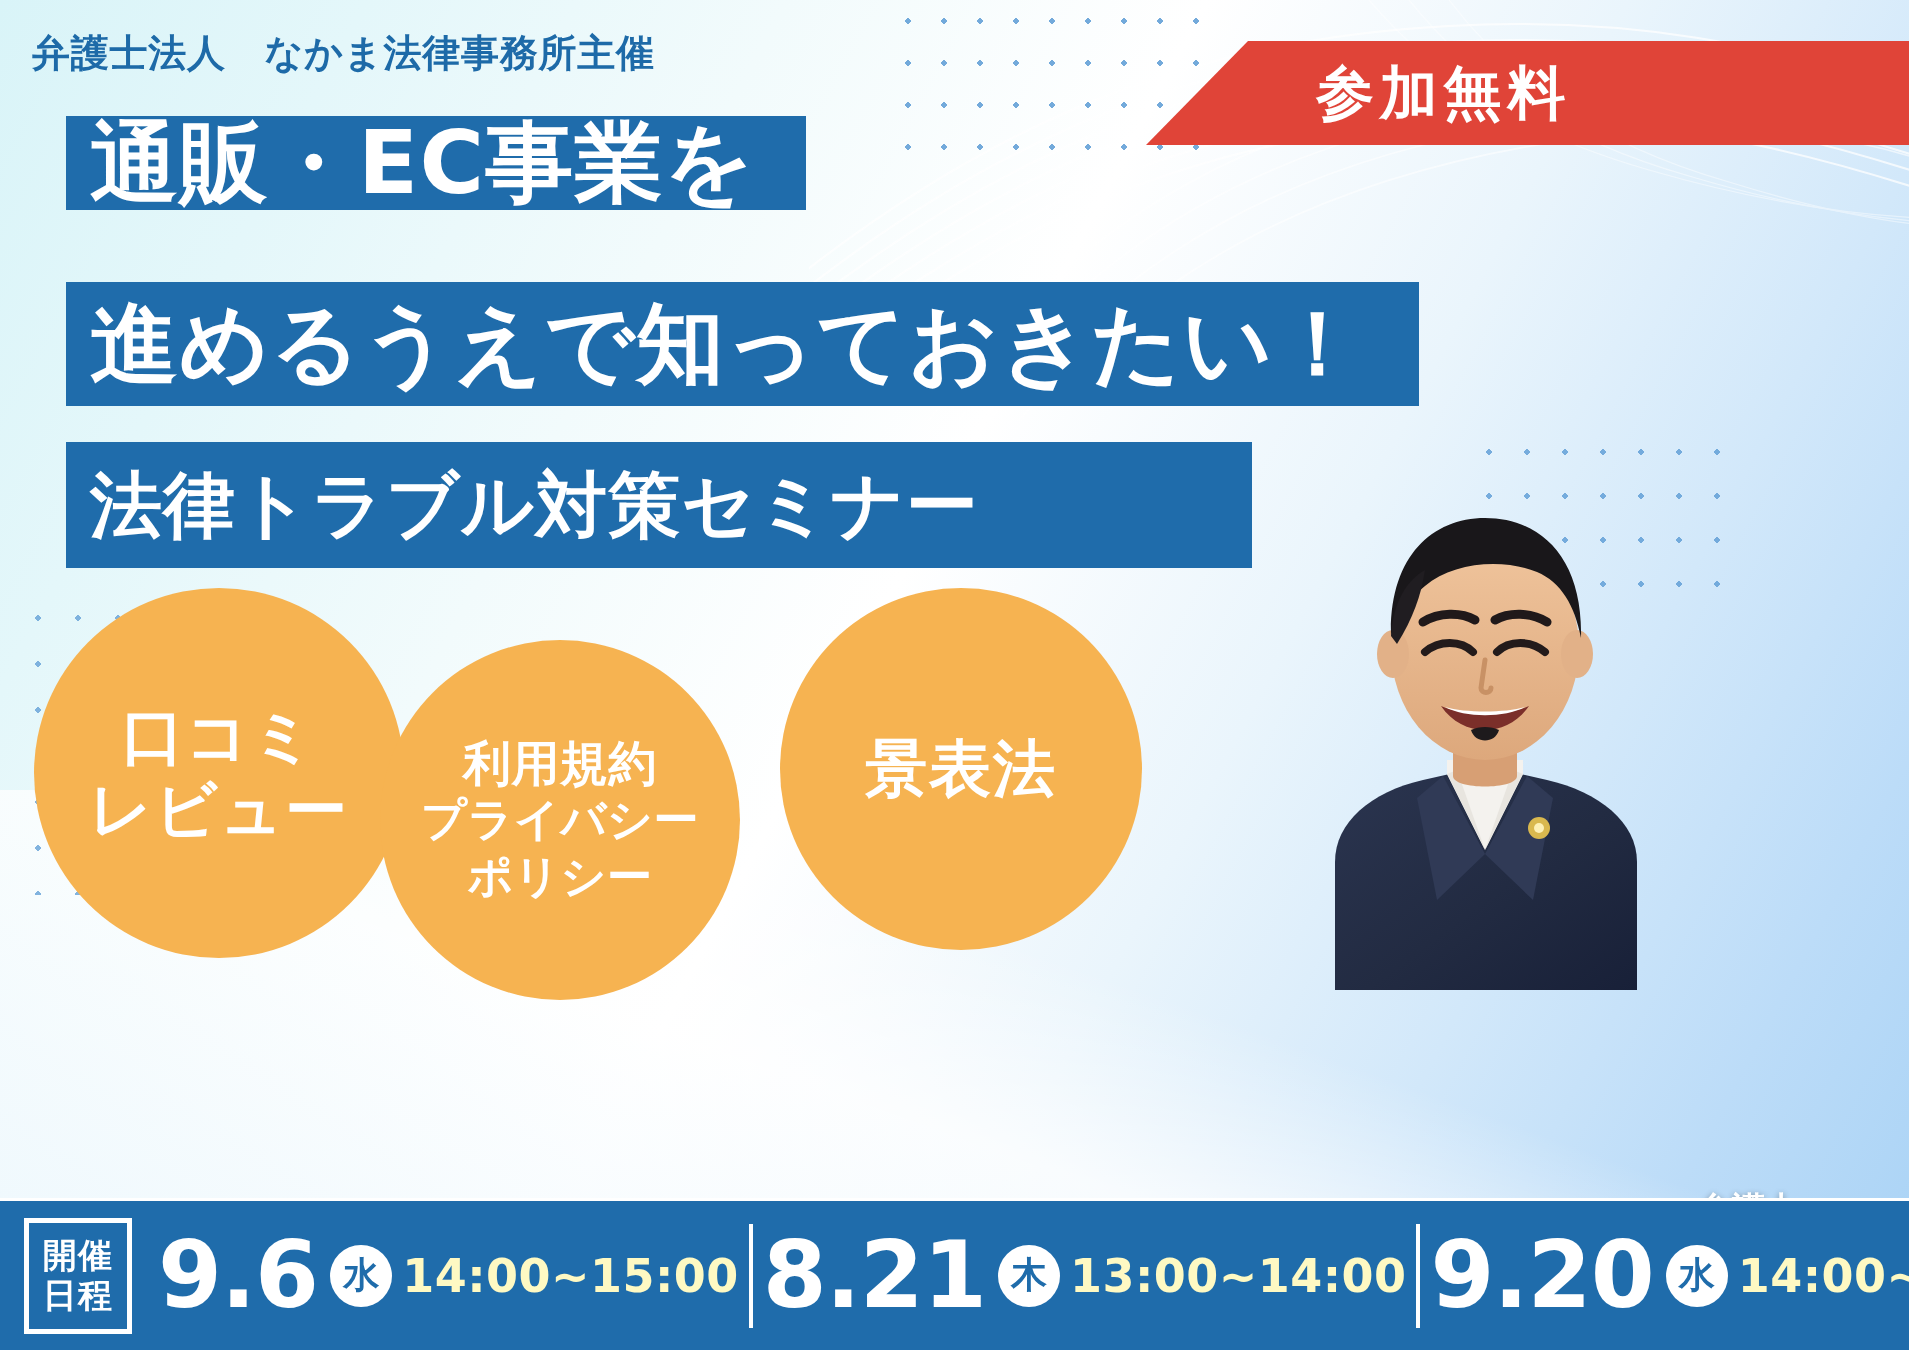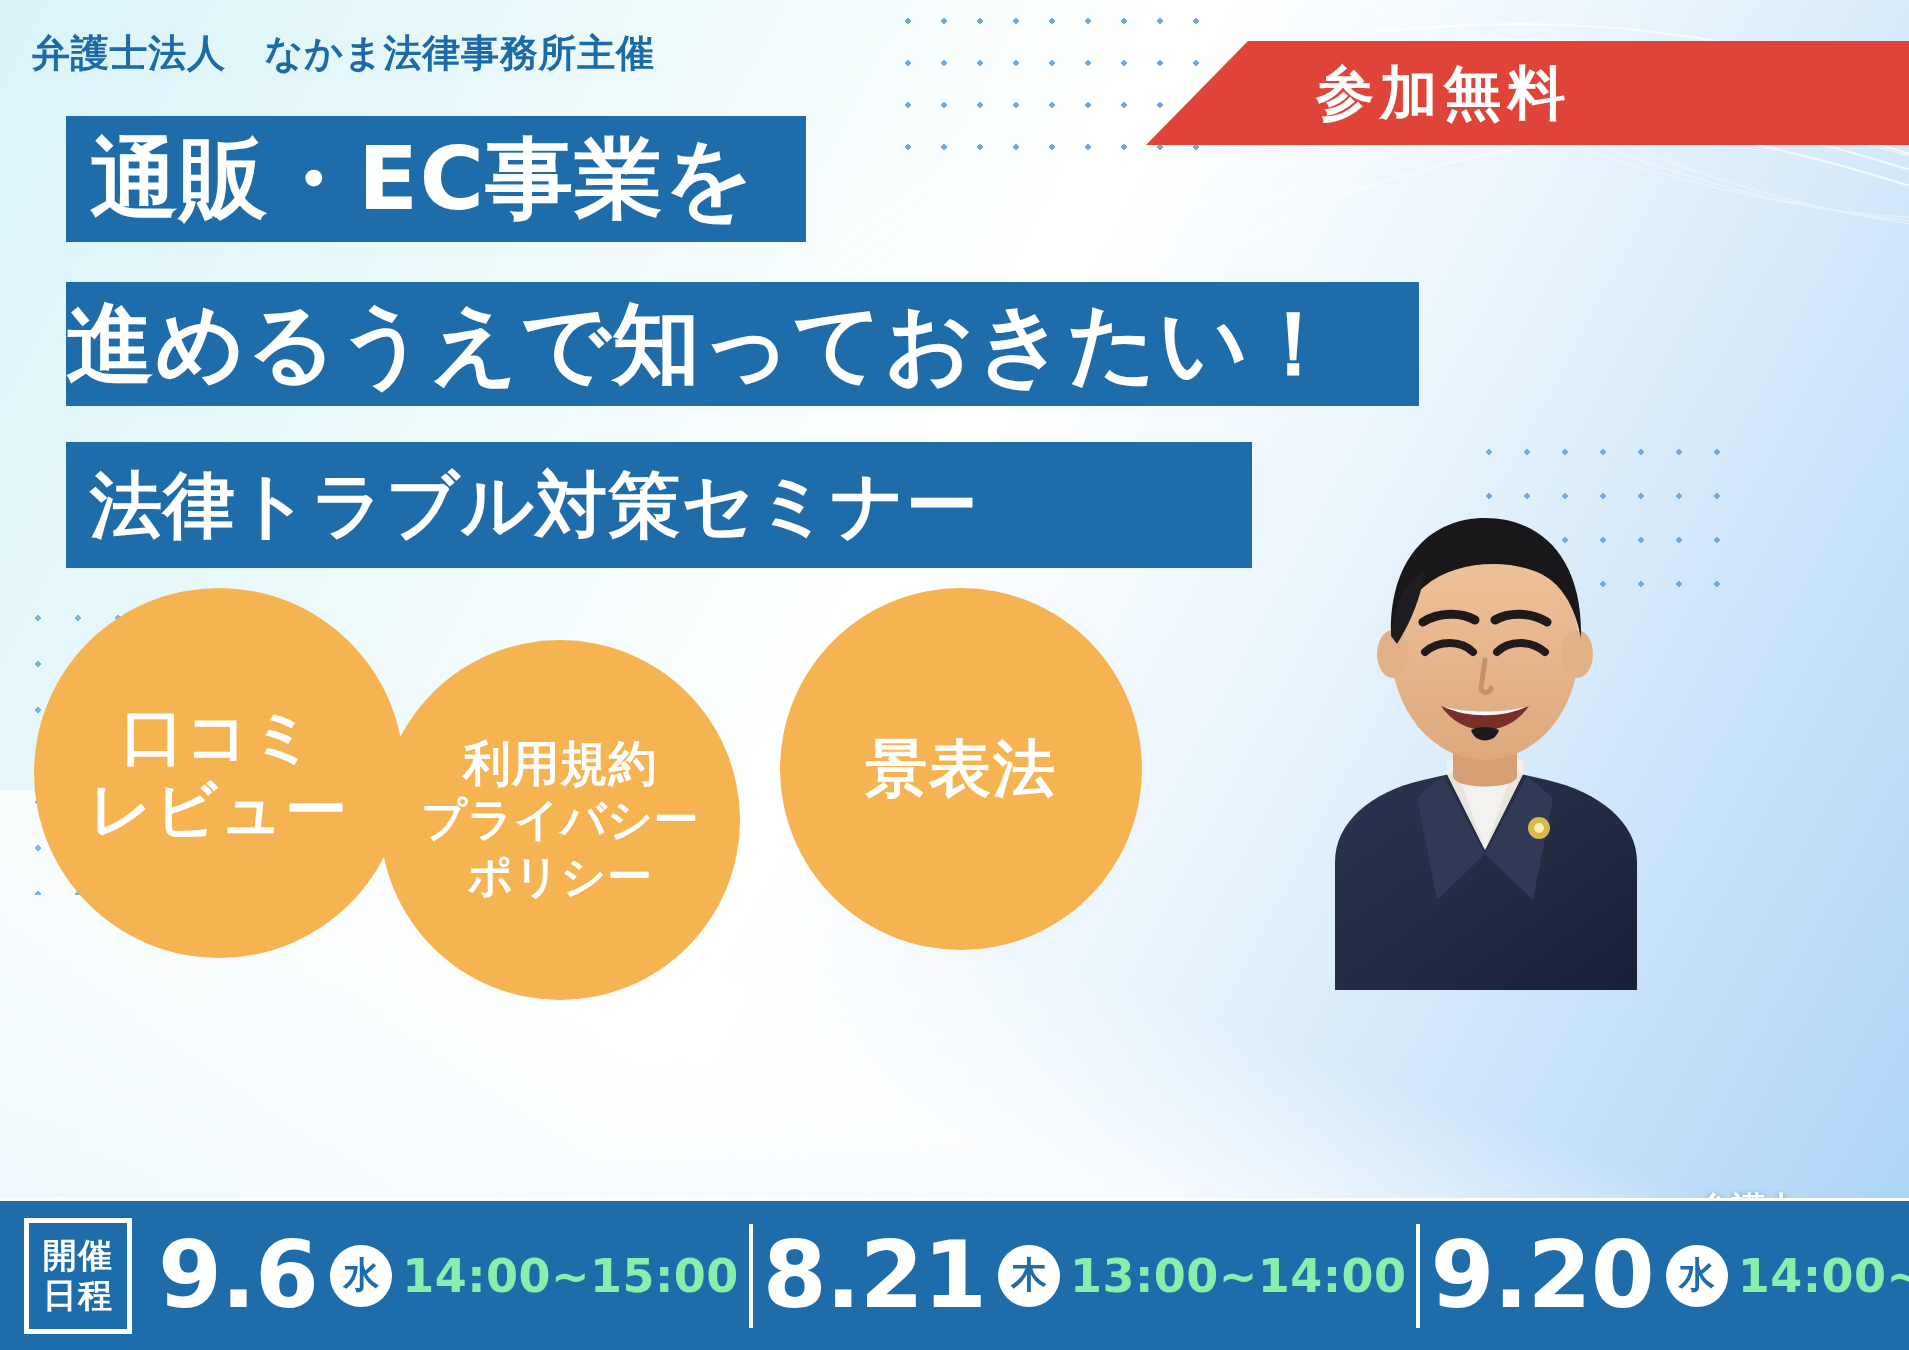--- a/index.html
+++ b/index.html
@@ -67,24 +67,24 @@
 
   
   .tbar{
     position:absolute; left:66px; background:#1f6cab;
     display:flex; align-items:center; z-index:5;
   }
   .tbar span{
     color:#ffffff; font-weight:bold; line-height:1;
     letter-spacing:.015em; white-space:pre;
   }
-  #tbar1{ top:116px; width:740px; height:126px; }
+  #tbar1{ top:116px; width:740px; height:94px; }
   #tbar1 span{ font-size:88px; padding-left:24px; }
   #tbar2{ top:282px; width:1353px; height:124px; }
-  #tbar2 span{ font-size:88px; }
+  #tbar2 span{ font-size:88px; padding-left:24px; }
   #tbar3{ top:442px; width:1186px; height:126px; }
   #tbar3 span{ font-size:72px; padding-left:24px; }
 
   
   .circle{
     position:absolute; border-radius:50%;
     background:#f6b351; z-index:4;
     display:flex; flex-direction:column;
     align-items:center; justify-content:center;
     color:#ffffff; text-align:center; font-weight:bold;
@@ -138,21 +138,21 @@
     letter-spacing:-0.01em;
   }
   .db-dow{
     width:62px; height:62px; border-radius:50%;
     background:#ffffff; color:#1f6cab;
     font-size:36px; font-weight:bold;
     display:flex; align-items:center; justify-content:center;
     margin:0 10px 0 12px; flex:0 0 auto;
   }
   .db-time{
-    color:#86efac; font-size:46px; font-weight:bold; letter-spacing:.01em;
+    color:#fef9c3; font-size:46px; font-weight:bold; letter-spacing:.01em;
     white-space:nowrap;
   }
 </style>
 </head>
 <body>
 
 <div id="stage">
 
   <div class="swirl">
     <svg viewBox="0 0 1100 420" preserveAspectRatio="none" aria-hidden="true">

